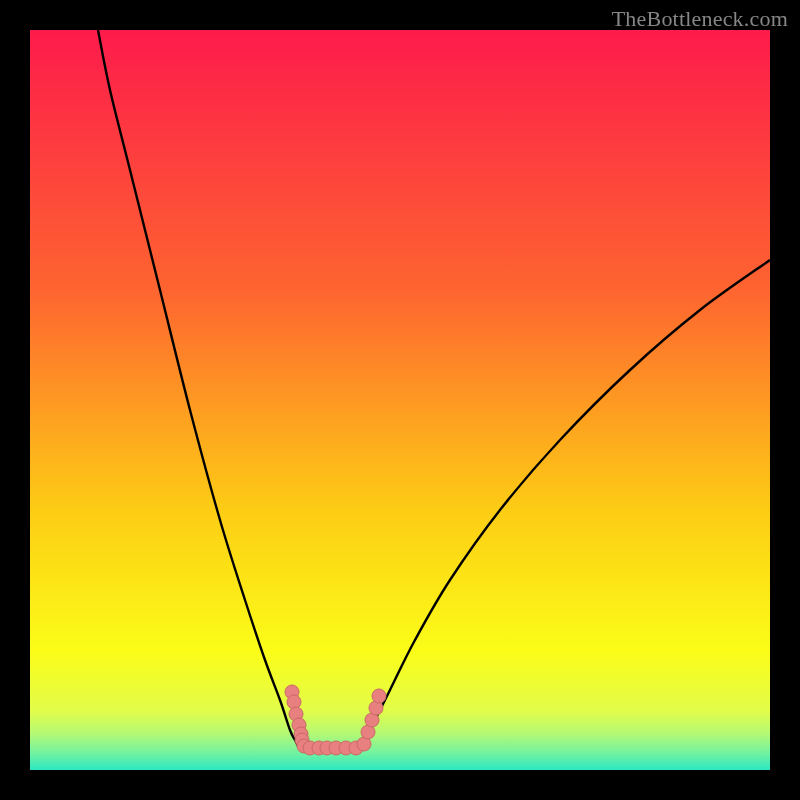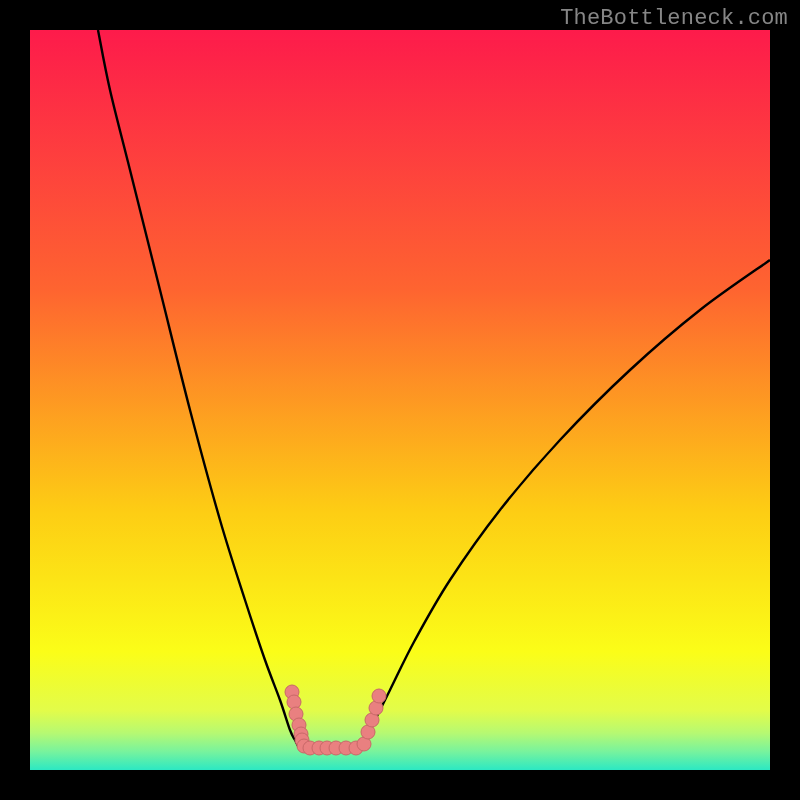--- a/index.html
+++ b/index.html
@@ -14,21 +14,21 @@
     position: absolute;
     left: 30px;
     top: 30px;
     width: 740px;
     height: 740px;
   }
   .watermark {
     position: absolute;
     top: 6px;
     right: 12px;
-    font-family: Liberation Mono, monospace;
+    font-family: Liberation Serif, serif;
     font-size: 22px;
     color: #868686;
     letter-spacing: 0.2px;
     z-index: 10;
   }
   svg {
     display: block;
   }
 </style>
 </head>

